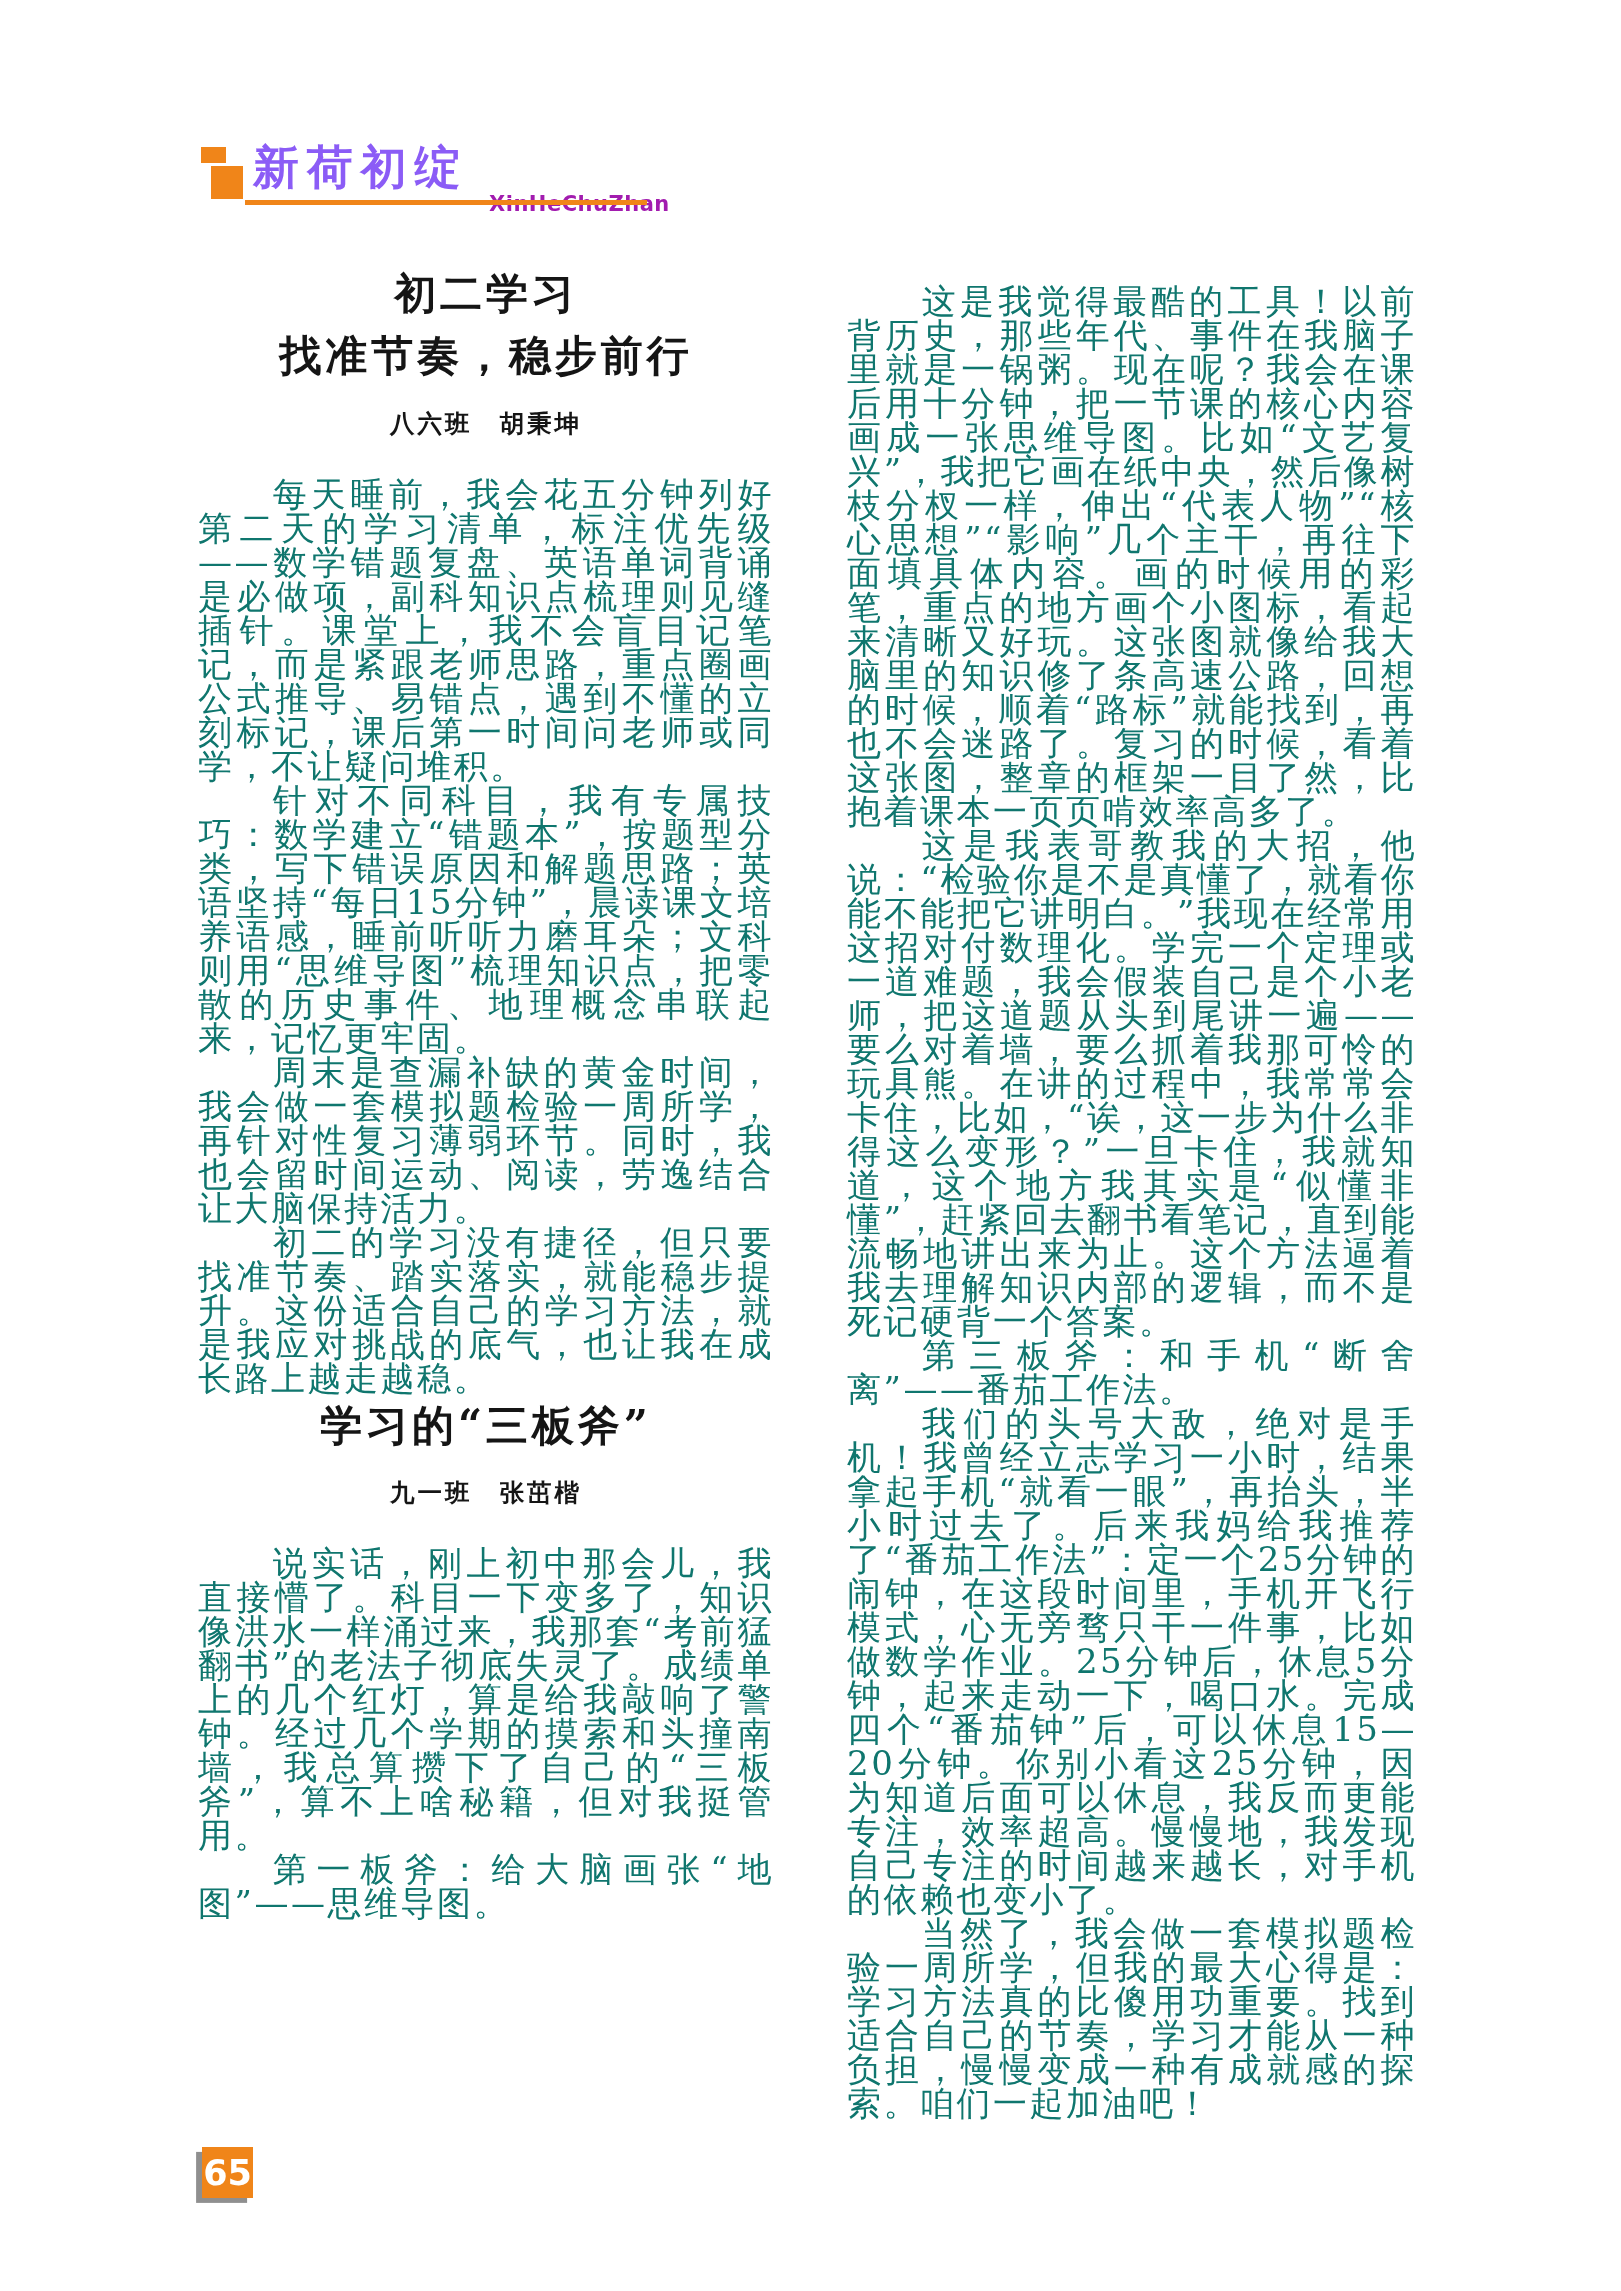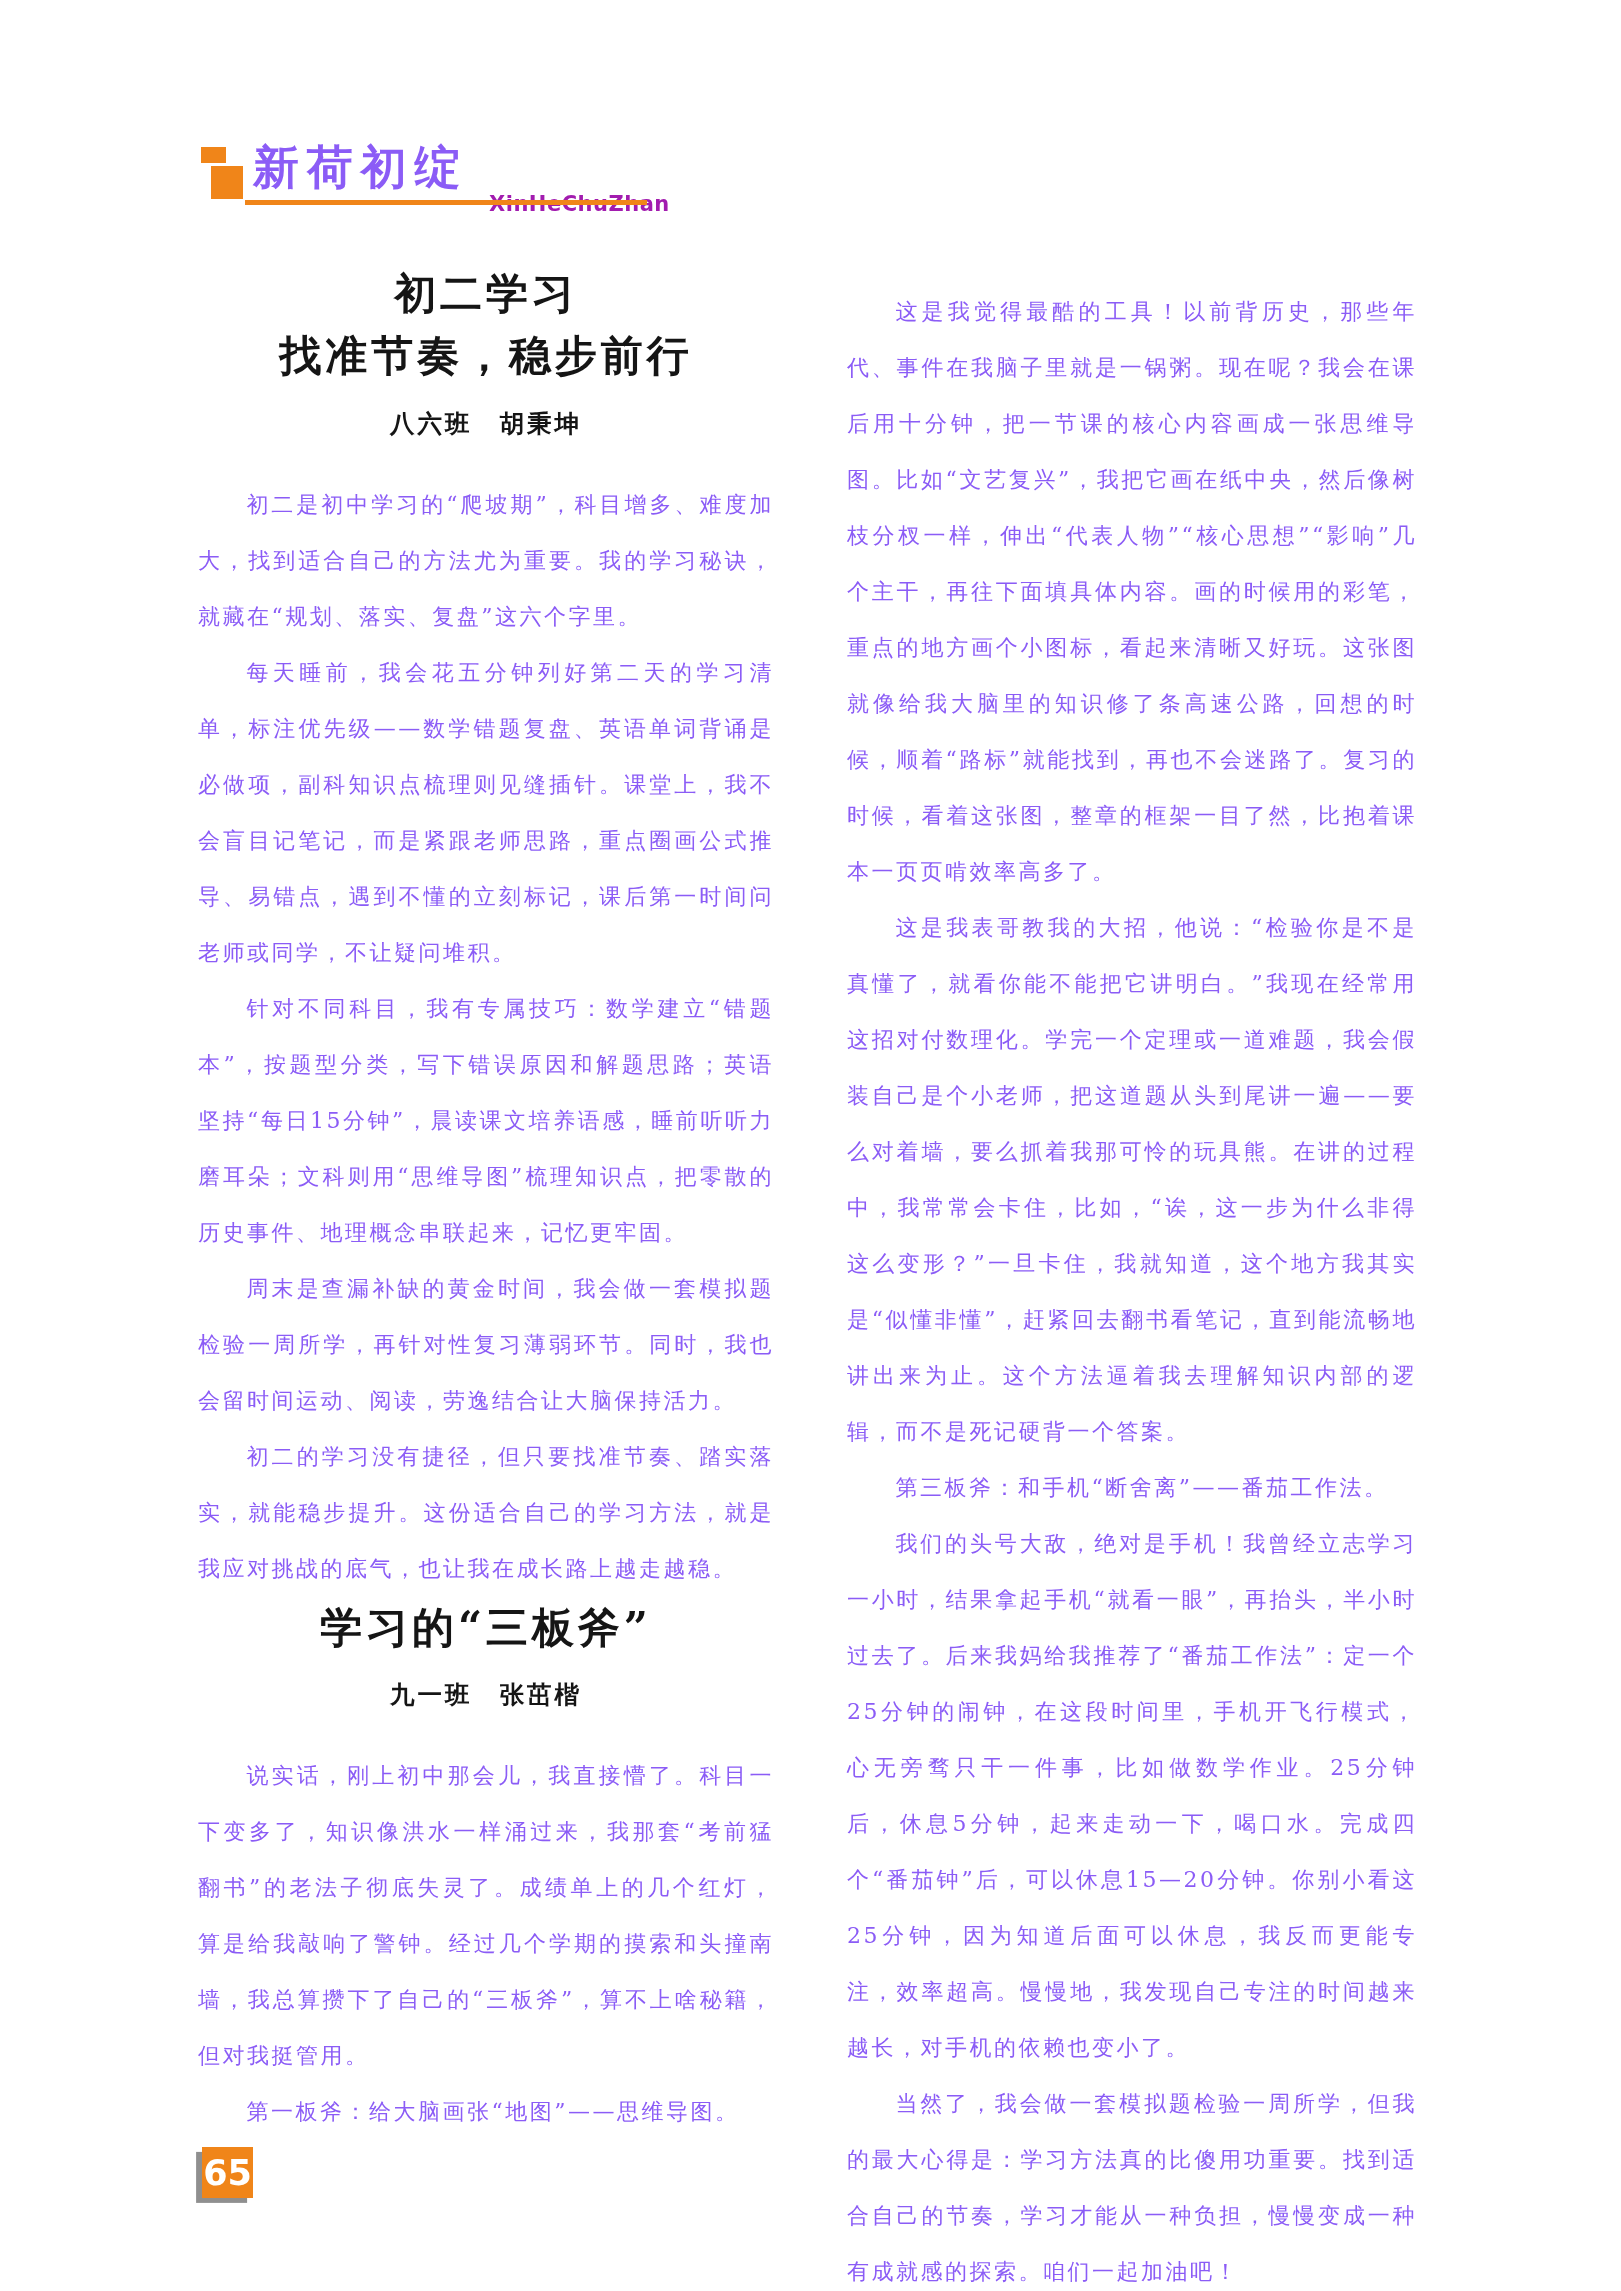--- a/index.html
+++ b/index.html
@@ -55,28 +55,28 @@
   .art-title.second { }
   .art-author {
     text-align:center;
     font-size:24.5px; font-weight:bold;
     letter-spacing:2.9px;
     margin:19.6px 0 37px 0;
     color:#151515;
   }
   .body-para {
     margin:0;
-    font-size:22px;
-    line-height:56px;
+    font-size:34px;
+    line-height:34px;
     letter-spacing:2.5px;
     text-align:justify;
     text-justify:inter-character;
     text-align-last:left;
     text-indent:2.2em;
-    color:#8b5cf6;
+    color:#0f766e;
   }
 
   
   .page-num {
     position:absolute; left:202px; top:2147px;
     width:51px; height:51px;
     background:#F08519;
     box-shadow:-5.9px 4.9px 0 #8F8F8F;
     display:flex; align-items:center; justify-content:center;
     color:#ffffff;
@@ -93,21 +93,20 @@
   <div class="logo-sq-bottom"></div>
   <div class="brand-cn">新荷初绽</div>
   <div class="brand-py">XinHeChuZhan</div>
   <div class="header-rule"></div>
 
   <div class="col-left">
     <div class="art-title">初二学习</div>
     <div class="art-title">找准节奏，稳步前行</div>
     <div class="art-author">八六班　胡秉坤</div>
 
-    <p class="body-para">初二是初中学习的“爬坡期”，科目增多、难度加大，找到适合自己的方法尤为重要。我的学习秘诀，就藏在“规划、落实、复盘”这六个字里。</p>
     <p class="body-para">每天睡前，我会花五分钟列好第二天的学习清单，标注优先级——数学错题复盘、英语单词背诵是必做项，副科知识点梳理则见缝插针。课堂上，我不会盲目记笔记，而是紧跟老师思路，重点圈画公式推导、易错点，遇到不懂的立刻标记，课后第一时间问老师或同学，不让疑问堆积。</p>
     <p class="body-para">针对不同科目，我有专属技巧：数学建立“错题本”，按题型分类，写下错误原因和解题思路；英语坚持“每日15分钟”，晨读课文培养语感，睡前听听力磨耳朵；文科则用“思维导图”梳理知识点，把零散的历史事件、地理概念串联起来，记忆更牢固。</p>
     <p class="body-para">周末是查漏补缺的黄金时间，我会做一套模拟题检验一周所学，再针对性复习薄弱环节。同时，我也会留时间运动、阅读，劳逸结合让大脑保持活力。</p>
     <p class="body-para">初二的学习没有捷径，但只要找准节奏、踏实落实，就能稳步提升。这份适合自己的学习方法，就是我应对挑战的底气，也让我在成长路上越走越稳。</p>
 
     <div class="art-title second">学习的“三板斧”</div>
     <div class="art-author">九一班　张茁楷</div>
 
     <p class="body-para">说实话，刚上初中那会儿，我直接懵了。科目一下变多了，知识像洪水一样涌过来，我那套“考前猛翻书”的老法子彻底失灵了。成绩单上的几个红灯，算是给我敲响了警钟。经过几个学期的摸索和头撞南墙，我总算攒下了自己的“三板斧”，算不上啥秘籍，但对我挺管用。</p>
     <p class="body-para">第一板斧：给大脑画张“地图”——思维导图。</p>

